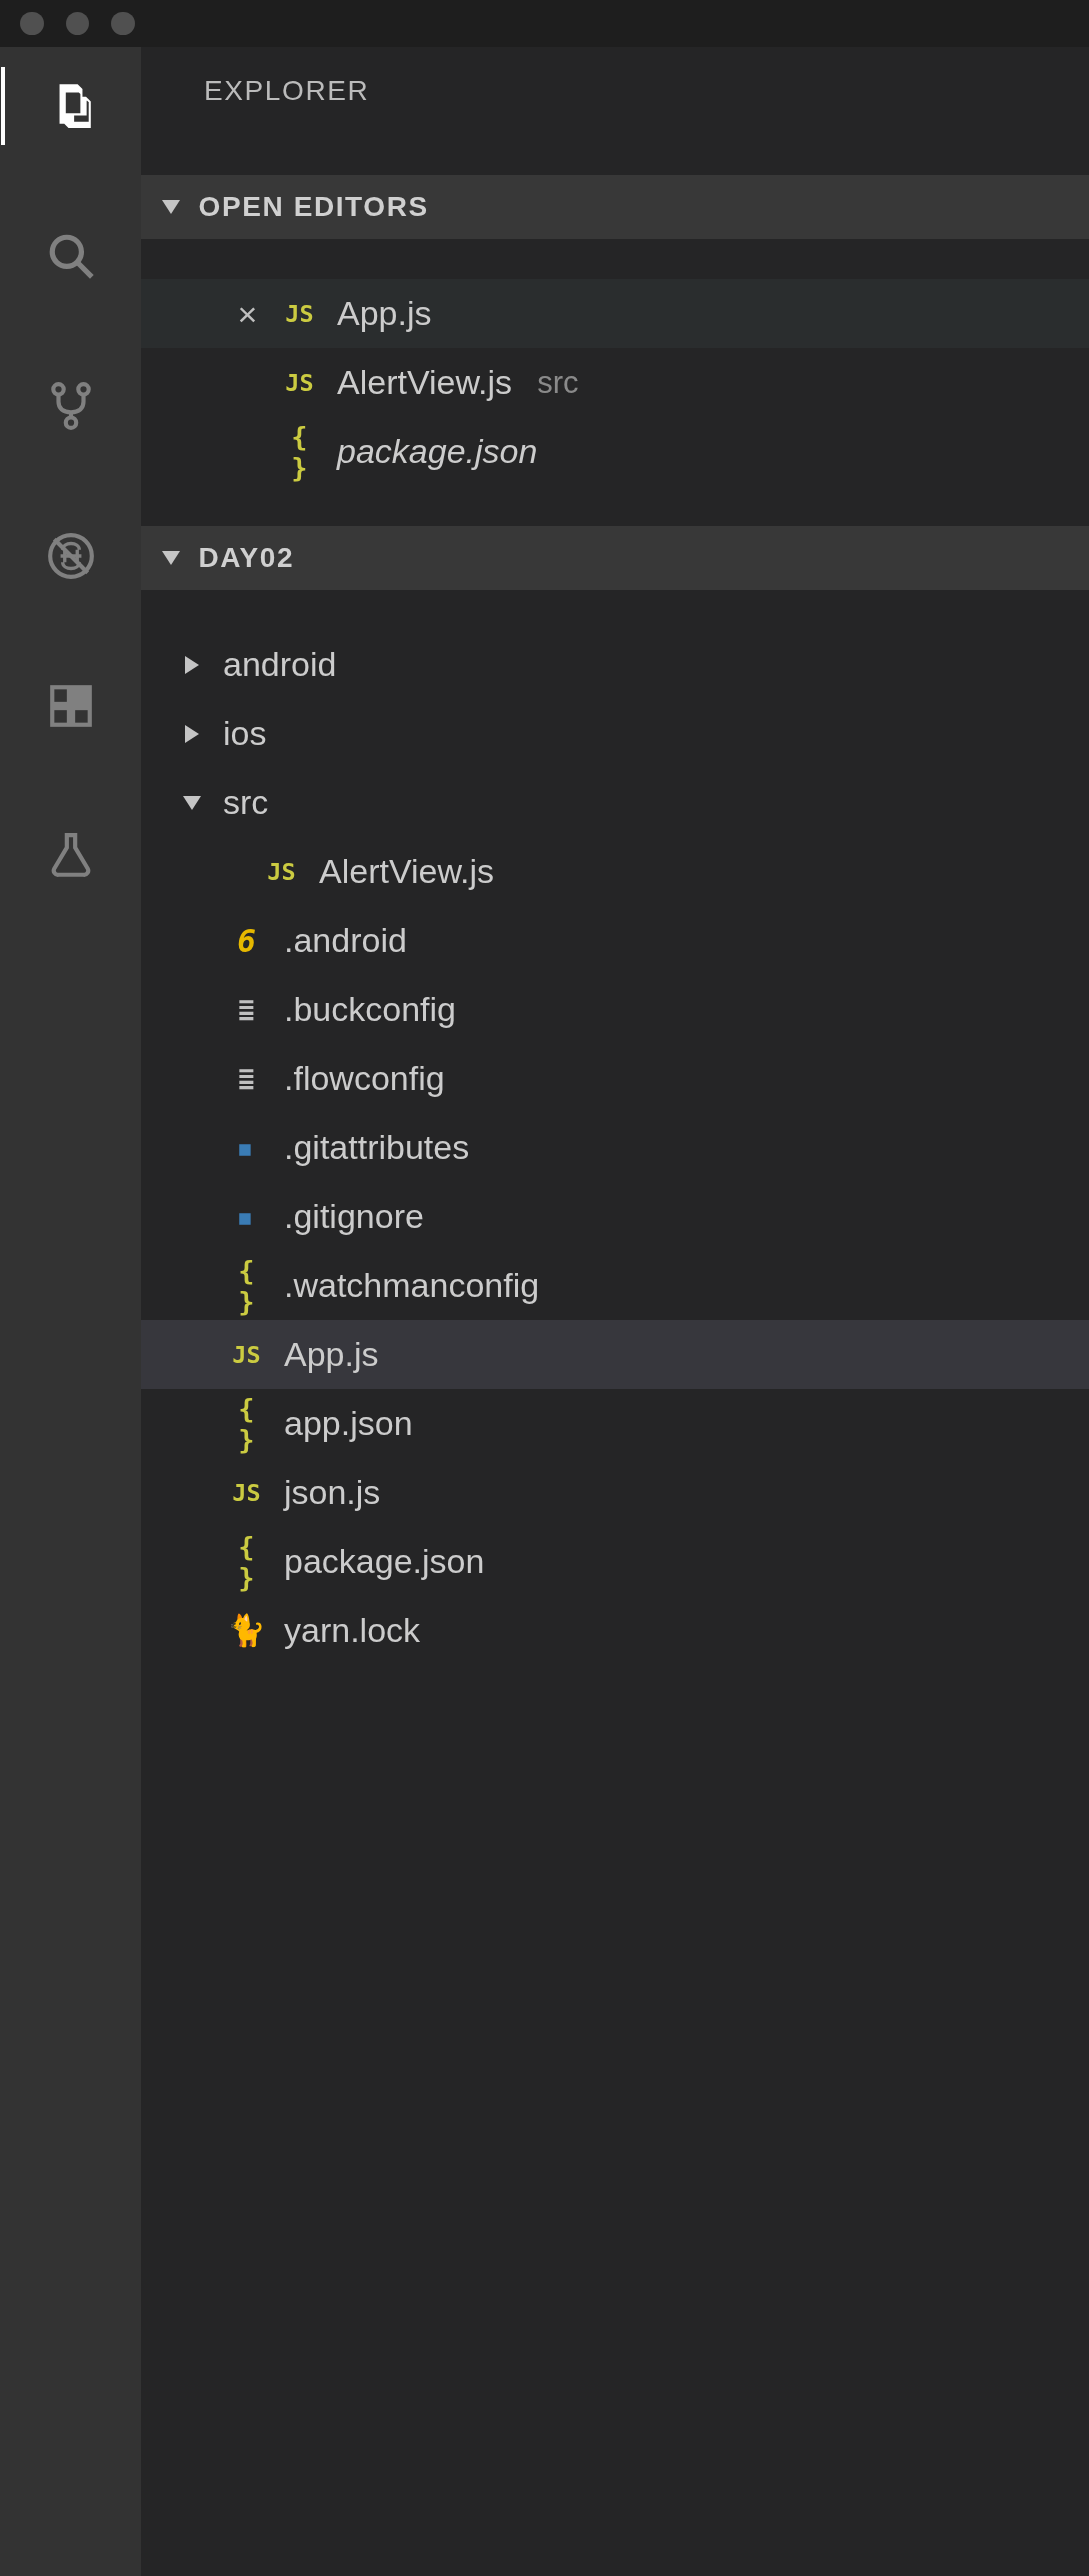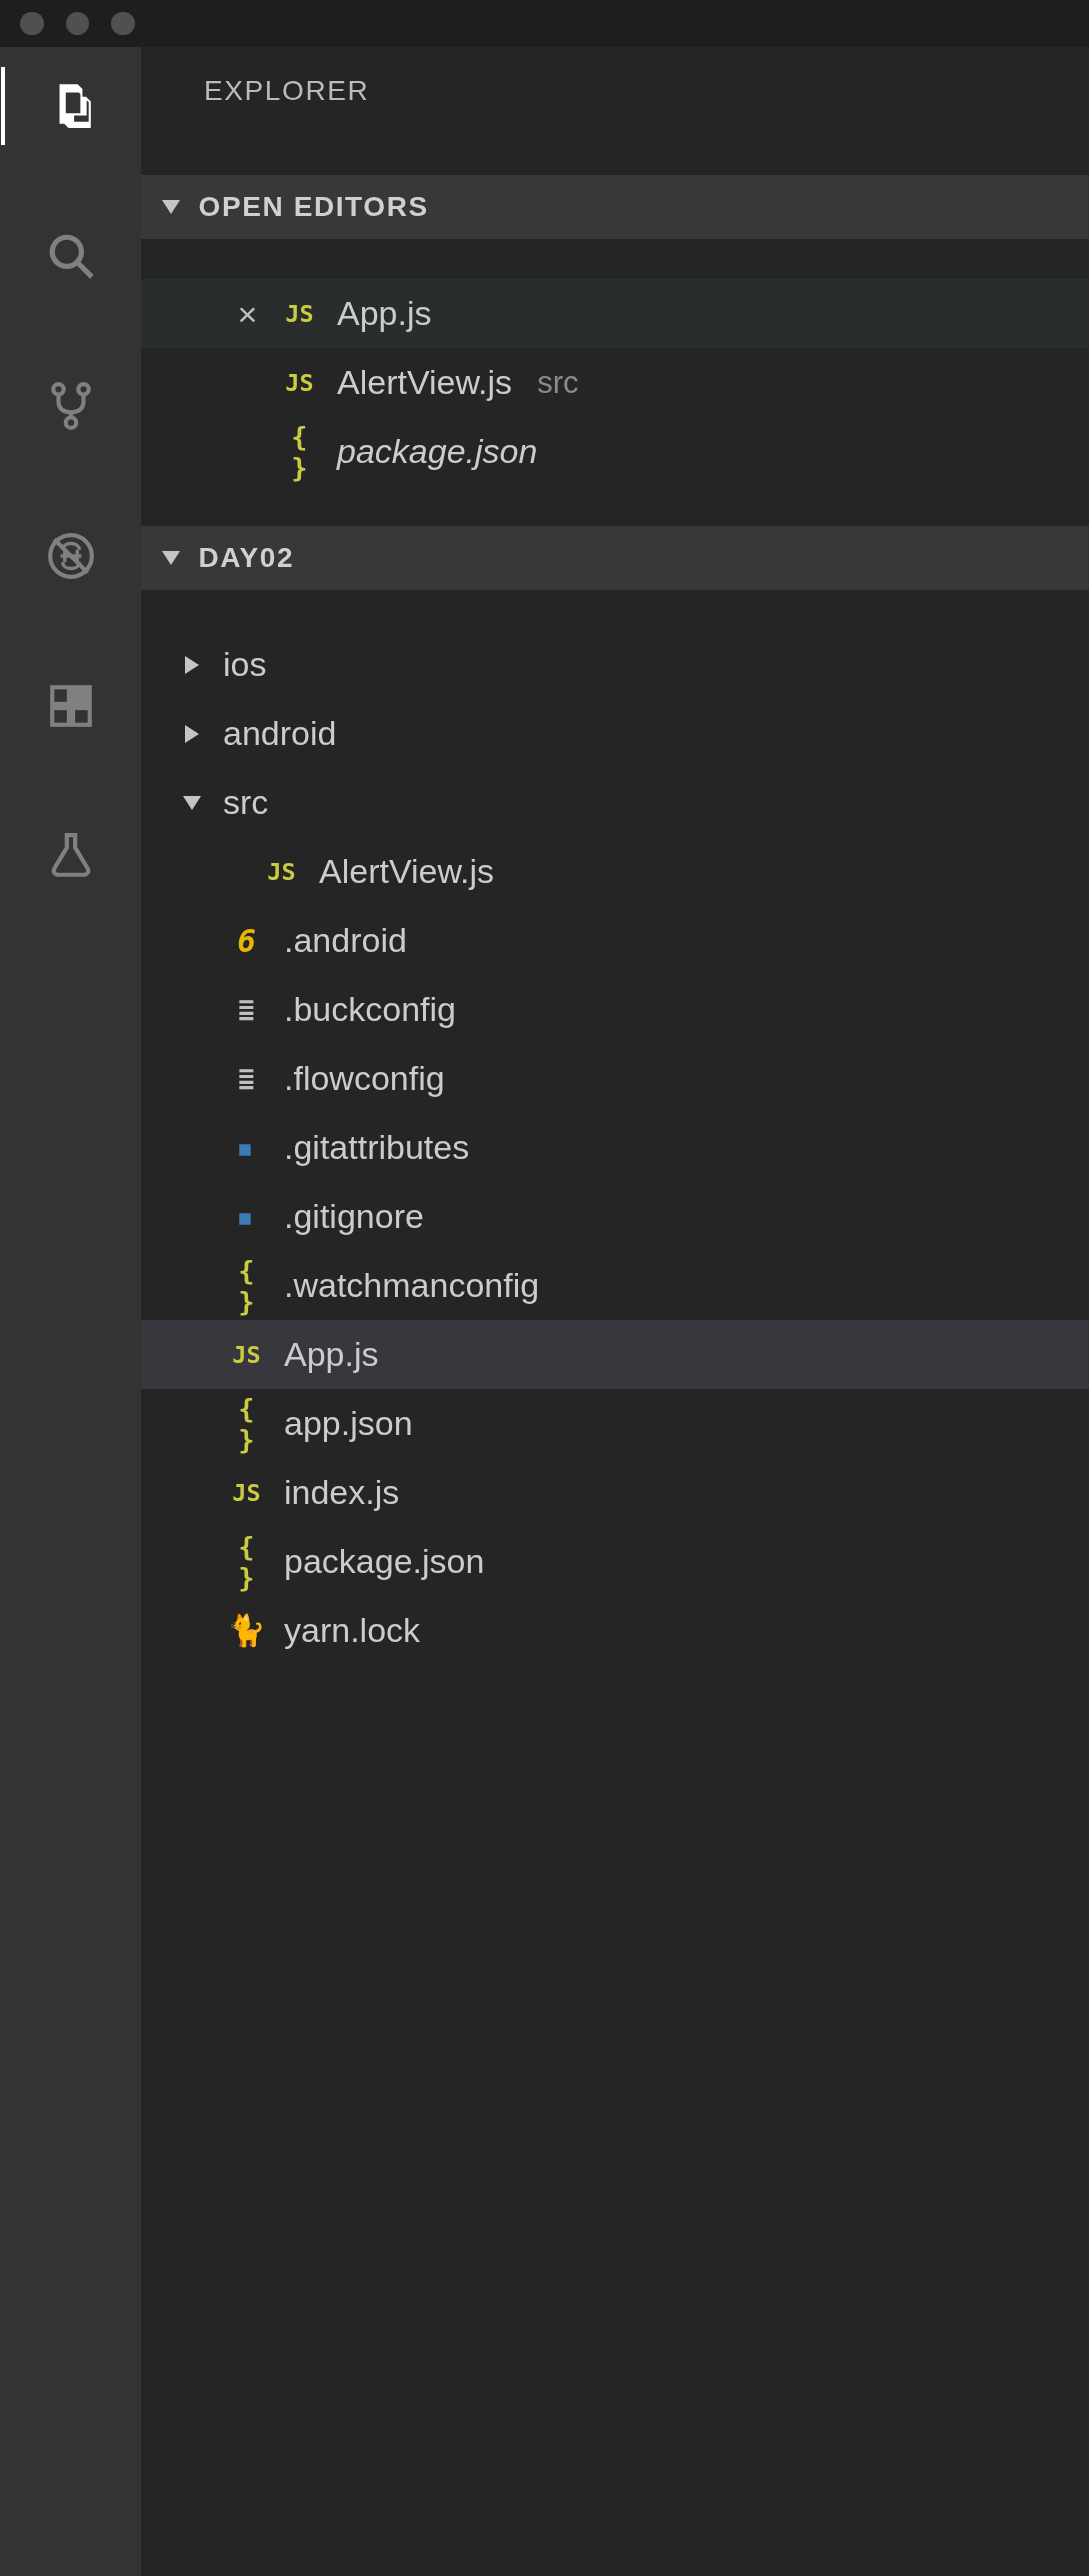--- a/index.html
+++ b/index.html
@@ -152,27 +152,27 @@
           <span class="triangle-down"></span>
         </span>
       <span>DAY02</span>
     </div>
 
     <div class="rows" id="tree-rows">
         <div class="row indent-0">
           <span class="twisty-slot">
             <span class="triangle-right"></span>
           </span>
-          <span class="label">ios</span>
+          <span class="label">android</span>
         </div>
         <div class="row indent-0">
           <span class="twisty-slot">
             <span class="triangle-right"></span>
           </span>
-          <span class="label">android</span>
+          <span class="label">ios</span>
         </div>
         <div class="row indent-0">
           <span class="twisty-slot">
             <span class="triangle-down"></span>
           </span>
           <span class="label">src</span>
         </div>
         <div class="row indent-1">
           <span class="twisty-slot"></span>
           <span class="icon-slot">
@@ -234,21 +234,21 @@
           <span class="icon-slot">
             <span class="ficon json">{ }</span>
           </span>
           <span class="label">app.json</span>
         </div>
         <div class="row indent-0">
           <span class="twisty-slot"></span>
           <span class="icon-slot">
             <span class="ficon js">JS</span>
           </span>
-          <span class="label">index.js</span>
+          <span class="label">json.js</span>
         </div>
         <div class="row indent-0">
           <span class="twisty-slot"></span>
           <span class="icon-slot">
             <span class="ficon json">{ }</span>
           </span>
           <span class="label">package.json</span>
         </div>
         <div class="row indent-0">
           <span class="twisty-slot"></span>

